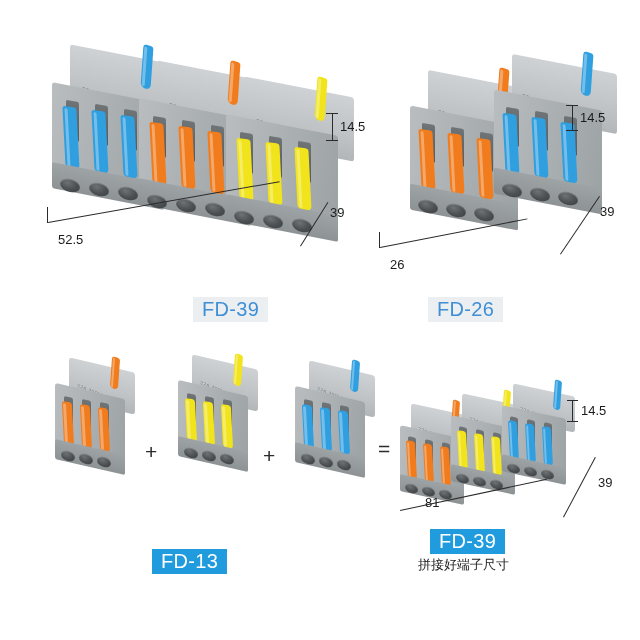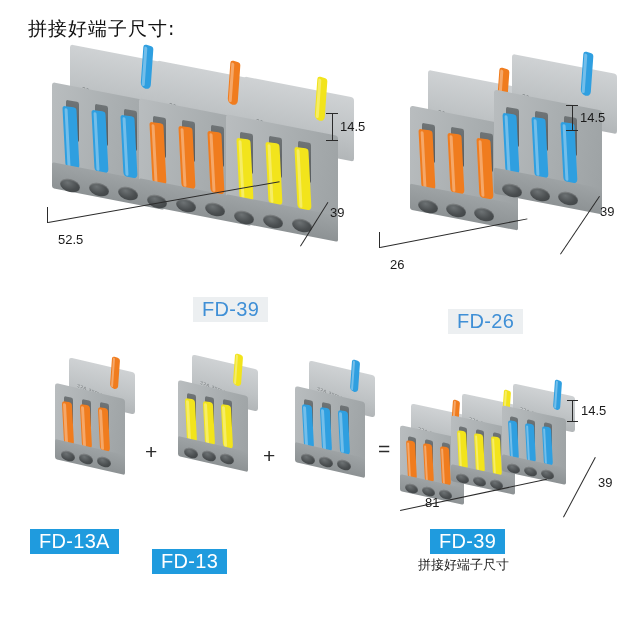--- a/index.html
+++ b/index.html
@@ -94,21 +94,20 @@
     background:radial-gradient(ellipse at 38% 32%, #6d7274 0%, #4a4e50 55%, #3c4042 100%);
     border-radius:50%;
     box-shadow:inset 0 1px 1px rgba(255,255,255,.22);
   }
 </style>
 </head>
 <body>
 
 <div class="stage">
 
-  <div class="abs title">拼接好端子尺寸:</div>
 
   <div class="abs" style="left:0;top:0;width:360px;height:290px;">
 
     <div class="mod" style="left:52px;top:55px;">
 
       <div class="body-top" style="left:18px;top:0;width:110px;height:64px;transform:skewY(11deg);"></div>
       <div class="emboss" style="left:30px;top:36px;transform:skewY(11deg) rotate(9deg);">32A 250V</div>
 
       <div class="lever" style="left:90px;top:-10px;width:10px;height:44px;background:#2f9fe0;transform:skewY(11deg) rotate(4deg);"></div>
 
@@ -218,42 +217,41 @@
     <div class="abs dim" style="left:30px;top:257px;">26</div>
 
     <div class="abs dimline" style="left:200px;top:254px;width:70px;height:1px;transform:rotate(-56deg);transform-origin:0 0;"></div>
     <div class="abs dim" style="left:240px;top:204px;">39</div>
 
     <div class="abs dimline" style="left:212px;top:105px;width:1px;height:26px;"></div>
     <div class="abs dimline" style="left:206px;top:105px;width:12px;height:1px;"></div>
     <div class="abs dimline" style="left:206px;top:130px;width:12px;height:1px;"></div>
     <div class="abs dim" style="left:220px;top:110px;">14.5</div>
 
-    <div class="abs tag tag-light" style="left:88px;top:297px;margin-top:12px;">FD-26</div>
+    <div class="abs tag tag-light" style="left:68px;top:297px;">FD-26</div>
   </div>
 
   <div class="abs" style="left:45px;top:365px;width:95px;height:150px;">
     <div class="mod" style="left:10px;top:0px;">
       <div class="body-top" style="left:14px;top:0;width:66px;height:42px;transform:skewY(13deg);"></div>
       <div class="emboss" style="left:22px;top:22px;transform:skewY(13deg) rotate(10deg);font-size:5px;">32A 250V</div>
       <div class="lever" style="left:56px;top:-8px;width:8px;height:32px;background:#f07c1e;transform:skewY(13deg) rotate(4deg);"></div>
       <div class="body-front" style="left:0px;top:26px;width:70px;height:62px;transform:skewY(13deg);"></div>
       <div class="slot" style="left:9px;top:32px;width:9px;height:27px;transform:skewY(13deg);"></div>
       <div class="slot" style="left:27px;top:35px;width:9px;height:27px;transform:skewY(13deg);"></div>
       <div class="slot" style="left:45px;top:38px;width:9px;height:27px;transform:skewY(13deg);"></div>
       <div class="lever" style="left:8px;top:37px;width:10px;height:44px;background:#f07c1e;transform:skewY(13deg) rotate(-3deg);"></div>
       <div class="lever" style="left:26px;top:40px;width:10px;height:44px;background:#f07c1e;transform:skewY(13deg) rotate(-3deg);"></div>
       <div class="lever" style="left:44px;top:43px;width:10px;height:44px;background:#f07c1e;transform:skewY(13deg) rotate(-3deg);"></div>
       <div class="body-side" style="left:0px;top:82px;width:70px;height:20px;transform:skewY(13deg);"></div>
       <div class="port" style="left:6px;top:86px;width:14px;height:10px;transform:skewY(13deg);"></div>
       <div class="port" style="left:24px;top:89px;width:14px;height:10px;transform:skewY(13deg);"></div>
       <div class="port" style="left:42px;top:92px;width:14px;height:10px;transform:skewY(13deg);"></div>
     </div>
   </div>
-  <div class="abs tag tag-blue" style="left:30px;top:529px;">FD-13A</div>
 
   <div class="abs op" style="left:145px;top:440px;">+</div>
 
   <div class="abs" style="left:168px;top:362px;width:95px;height:150px;">
     <div class="mod" style="left:10px;top:0px;">
       <div class="body-top" style="left:14px;top:0;width:66px;height:42px;transform:skewY(13deg);"></div>
       <div class="emboss" style="left:22px;top:22px;transform:skewY(13deg) rotate(10deg);font-size:5px;">32A 250V</div>
       <div class="lever" style="left:56px;top:-8px;width:8px;height:32px;background:#f2e41c;transform:skewY(13deg) rotate(4deg);"></div>
       <div class="body-front" style="left:0px;top:26px;width:70px;height:62px;transform:skewY(13deg);"></div>
       <div class="slot" style="left:9px;top:32px;width:9px;height:27px;transform:skewY(13deg);"></div>

